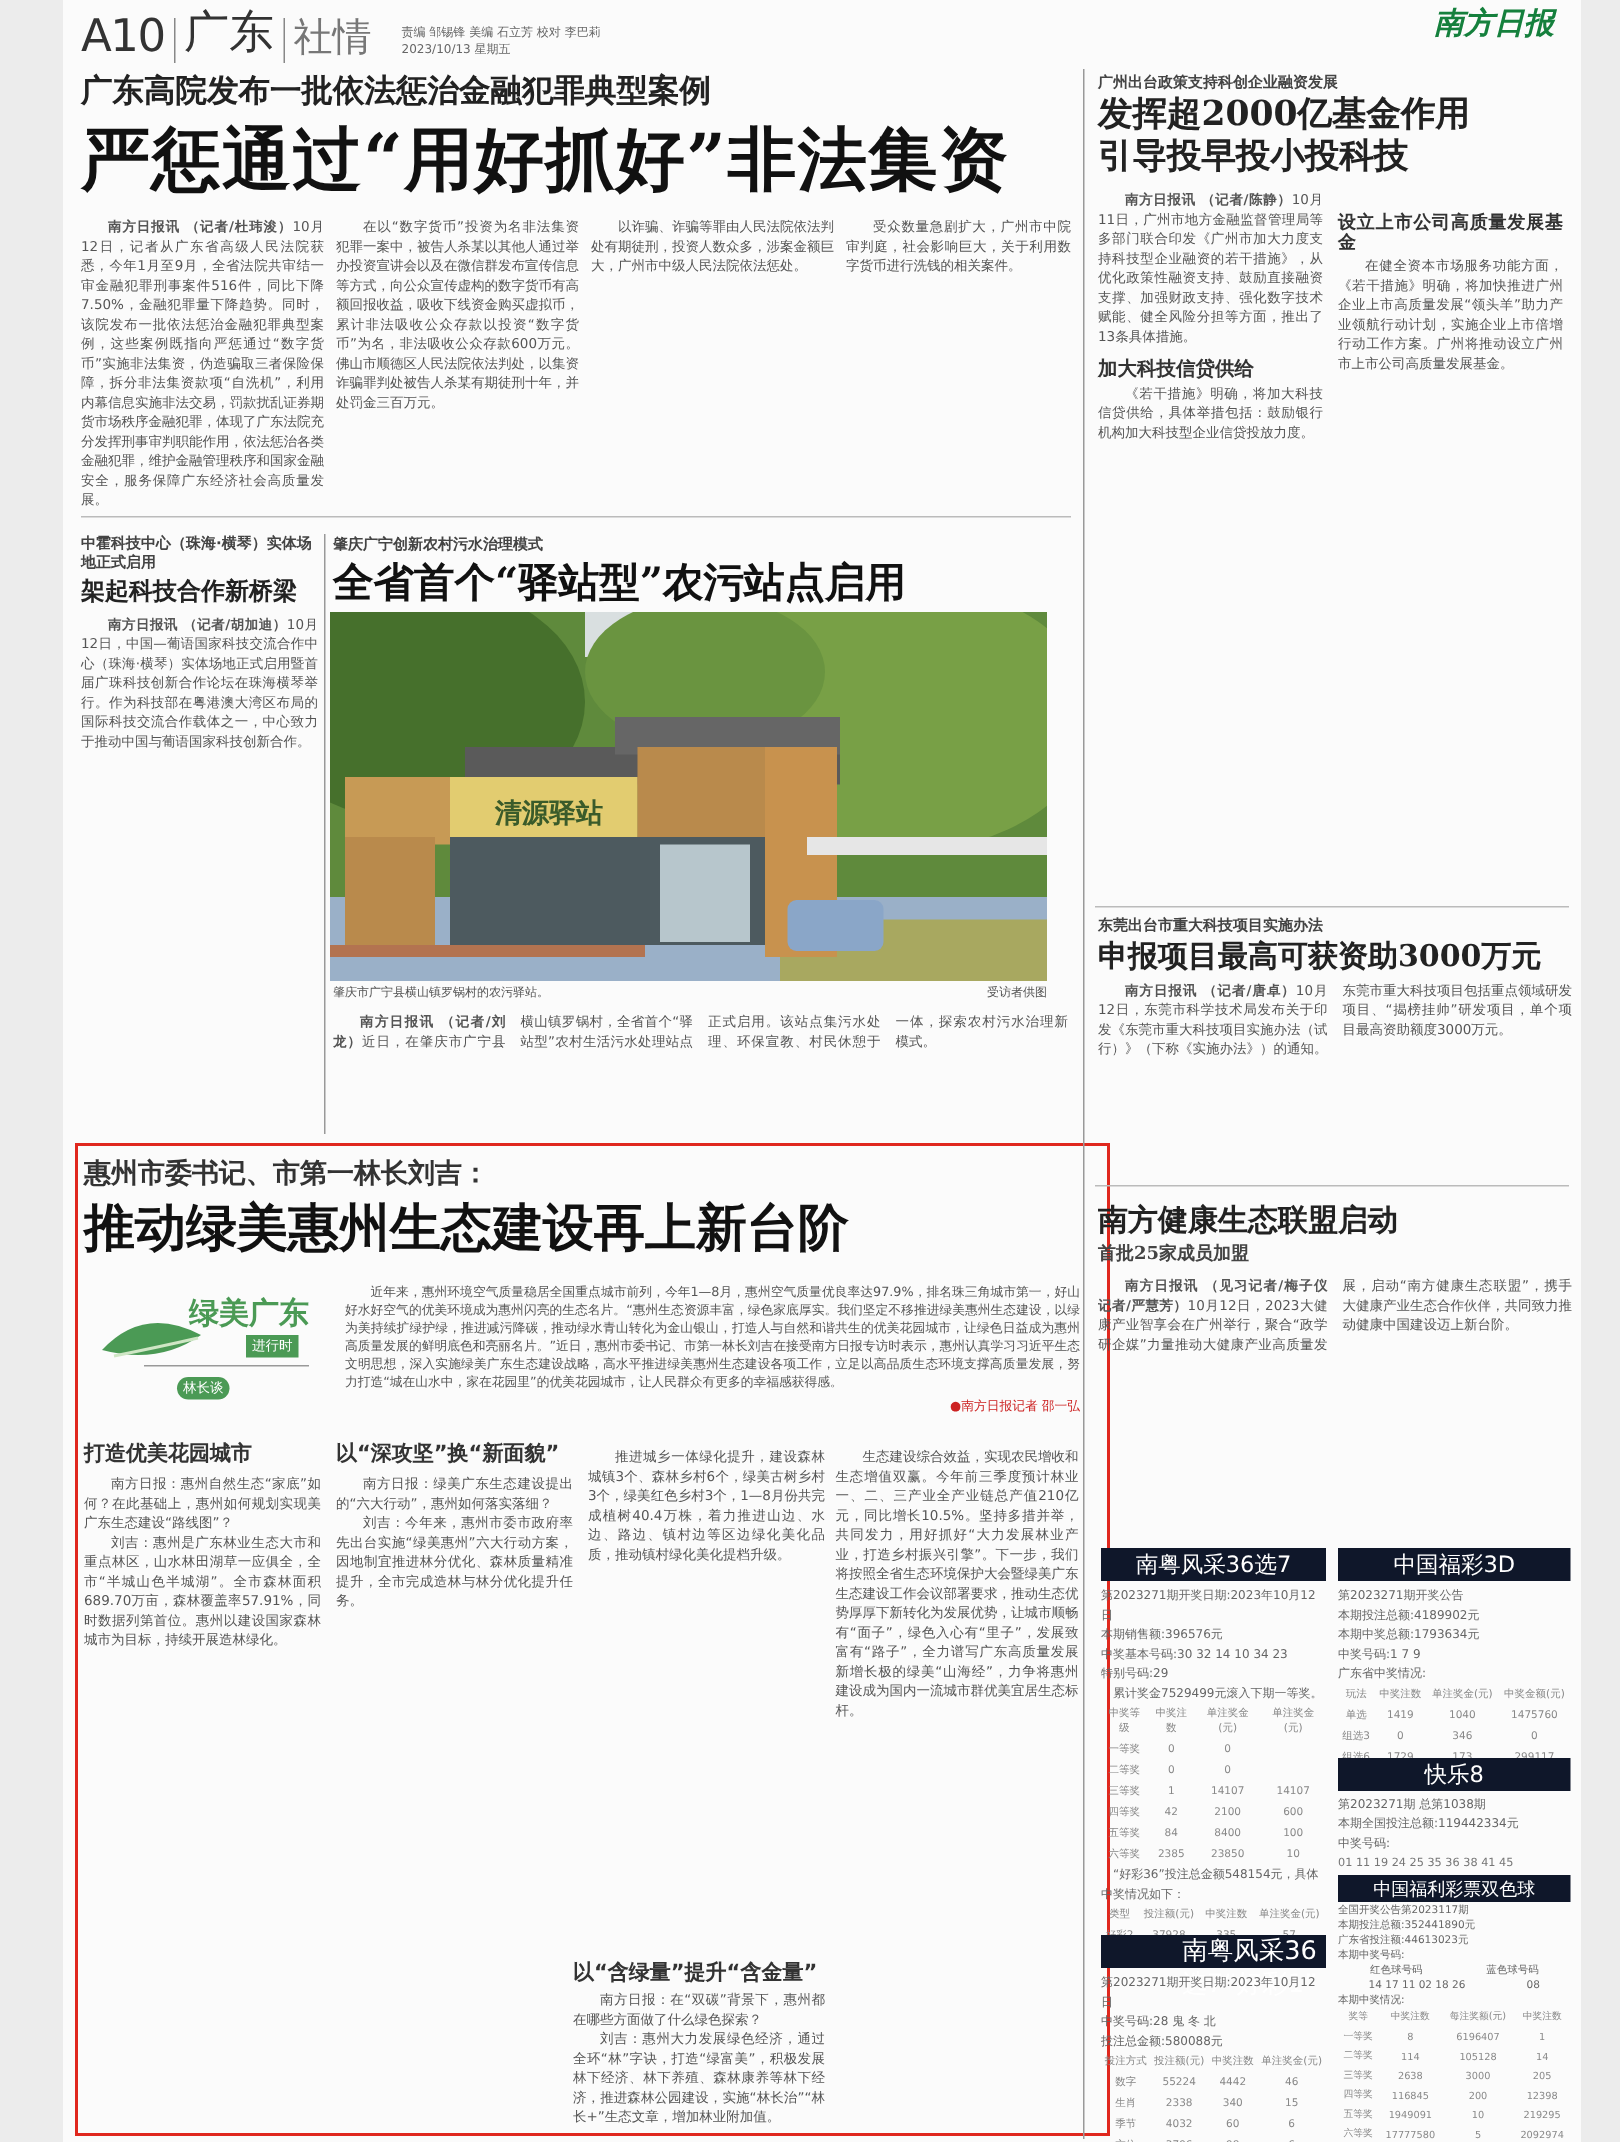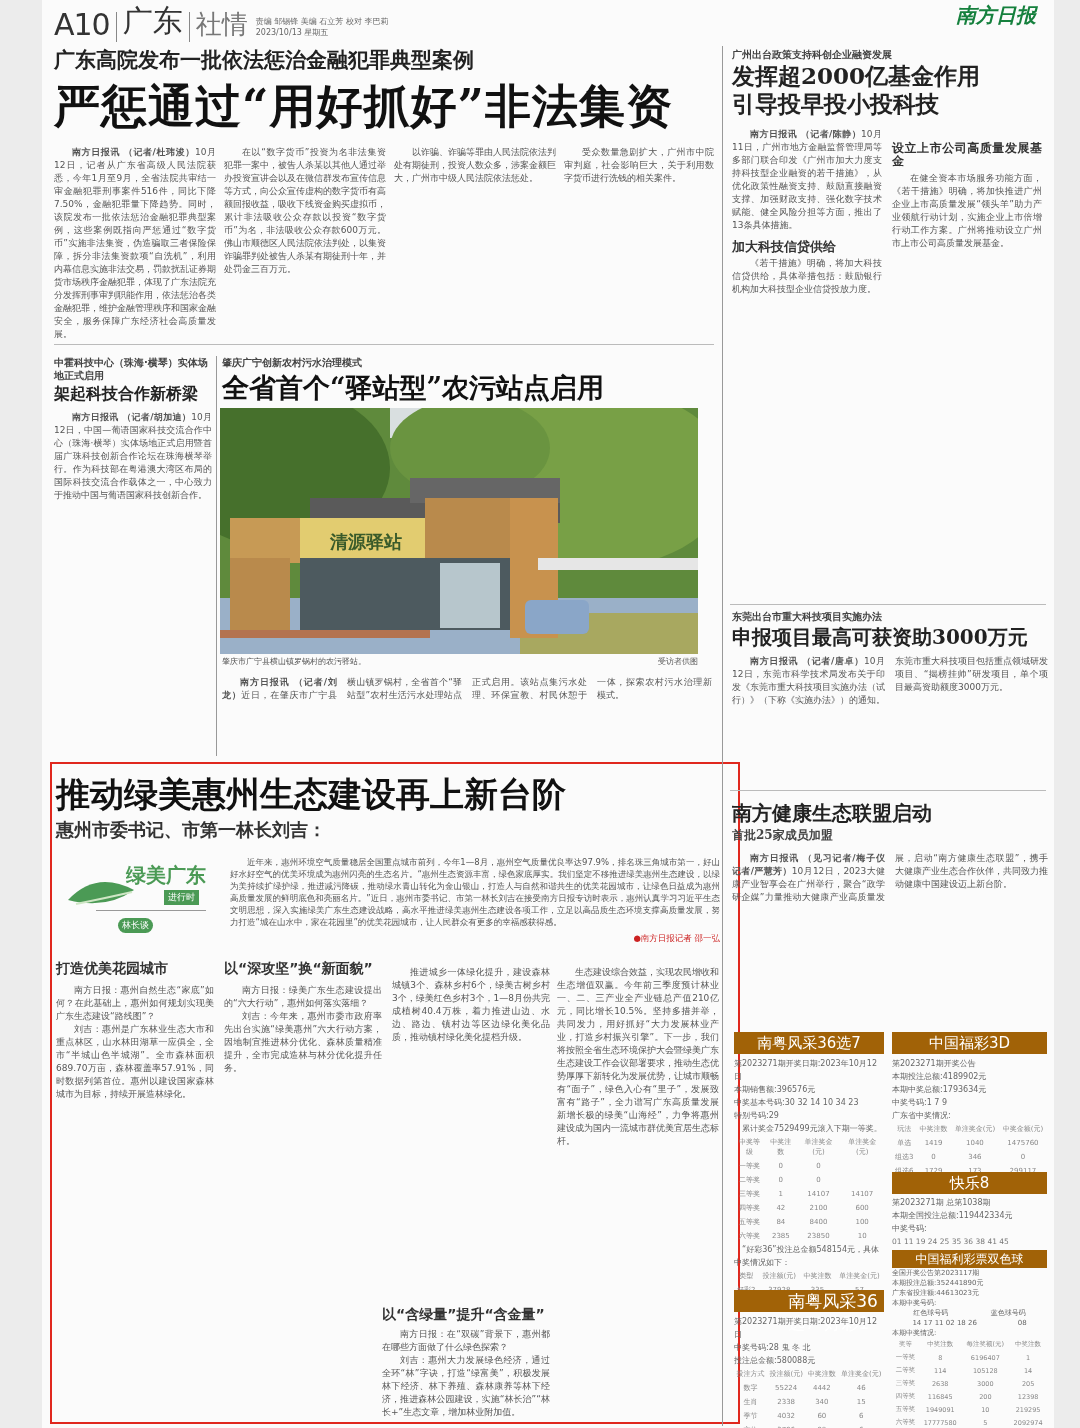--- a/index.html
+++ b/index.html
@@ -3,35 +3,35 @@
 <meta charset="utf-8">
 <style>
   * { box-sizing: border-box; margin: 0; padding: 0; }
   body { width: 1080px; height: 1428px; background: #ececec; font-family: "DejaVu Serif", serif; color: #222; overflow: hidden; position: relative; }
   .page { position: absolute; left: 42px; top: 0; width: 1012px; height: 1428px; background: #fbfbfb; }
   .masthead { position: absolute; left: 12px; top: 0; height: 42px; display: flex; align-items: flex-end; font-family: "DejaVu Sans", sans-serif; }
   .mh-page { font-size: 30px; color: #333; letter-spacing: -1px; }
   .mh-sep { width: 1px; height: 30px; background: #888; margin: 0 6px; }
   .mh-sec { font-size: 30px; color: #333; }
   .mh-sub { font-size: 26px; color: #777; }
-  .mh-meta { font-size: 8px; color: #666; margin-left: 8px; line-height: 11px; margin-bottom: 4px; }
+  .mh-meta { font-size: 8px; color: #666; margin-left: 20px; line-height: 11px; margin-bottom: 4px; }
   .logo { position: absolute; right: 18px; top: 2px; font-size: 20px; font-style: italic; font-weight: bold; color: #15803d; font-family: "DejaVu Serif", serif; }
   .kicker { font-size: 21px; color: #222; font-weight: bold; }
   .headline-xl { font-size: 46px; font-weight: bold; color: #111; letter-spacing: 1px; font-family: "DejaVu Serif", serif; }
   .blk { position: absolute; }
   .col-text { font-size: 9px; line-height: 13px; color: #555; text-align: justify; font-family: "DejaVu Sans", sans-serif; }
   .col-text p { text-indent: 2em; }
   .vline { position: absolute; width: 1px; background: #999; }
   .hline { position: absolute; height: 1px; background: #bbb; }
   .photo { position: absolute; overflow: hidden; }
   .photo svg { display: block; }
   .caption { font-size: 8px; color: #555; font-family: "DejaVu Sans", sans-serif; }
   .redbox { position: absolute; left: 8px; top: 762px; width: 690px; height: 662px; border: 2px solid #e0281e; }
   .subhead { font-size: 14px; font-weight: bold; color: #333; font-family: "DejaVu Sans", sans-serif; }
-  .lotto-bar { background: #a16207; color: #fff; font-family: "DejaVu Sans", sans-serif; font-size: 15px; text-align: center; height: 22px; line-height: 22px; }
+  .lotto-bar { background: #0f172a; color: #fff; font-family: "DejaVu Sans", sans-serif; font-size: 15px; text-align: center; height: 22px; line-height: 22px; }
   .lotto-line { font-size: 8px; color: #666; line-height: 13px; font-family: "DejaVu Sans", sans-serif; }
   .lotto-table { font-size: 7px; color: #888; font-family: "DejaVu Sans", sans-serif; width: 100%; border-collapse: collapse; }
   .lotto-table td { padding: 2px 2px; text-align: center; }
   .badge-green { display:inline-block; background:#4b9a55; color:#fff; font-size:9px; padding:1px 4px; }
 </style>
 </head>
 <body>
 
 <div class="page">
 
@@ -108,22 +108,22 @@
   <div class="blk caption" style="left:180px; top:656px; width:476px; display:flex; justify-content:space-between;">
     <span>肇庆市广宁县横山镇罗锅村的农污驿站。</span>
     <span>受访者供图</span>
   </div>
   <div class="blk col-text" style="left:180px; top:676px; width:490px; column-count:4; column-gap:10px; height:78px; overflow:hidden;">
     <p><b>南方日报讯 （记者/刘龙）</b><span>近日，在肇庆市广宁县横山镇罗锅村，全省首个“驿站型”农村生活污水处理站点正式启用。该站点集污水处理、环保宣教、村民休憩于一体，探索农村污水治理新模式。</span></p>
   </div>
 
   <div class="redbox"></div>
   <div class="blk" style="left:14px; top:770px; width:676px;">
+    <div style="font-size:18px; font-weight:bold; color:#333;">惠州市委书记、市第一林长刘吉：</div>
     <div style="font-size:34px; font-weight:bold; color:#111; margin-top:2px;">推动绿美惠州生态建设再上新台阶</div>
-    <div style="font-size:18px; font-weight:bold; color:#333;">惠州市委书记、市第一林长刘吉：</div>
   </div>
   <div class="blk" style="left:24px; top:862px; width:150px; height:80px;">
     <svg width="70" height="40" style="position:absolute; left:0; top:8px;">
       <path d="M2 30 Q30 0 68 20 Q40 40 2 30 Z" fill="#4b9a55"></path>
       <path d="M10 34 Q40 28 66 22" stroke="#cfe6c5" stroke-width="2" fill="none"></path>
     </svg>
     <div style="position:absolute; left:60px; top:0; font-size:20px; font-weight:bold; color:#4b9a55;">绿美广东</div>
     <div class="badge-green" style="position:absolute; left:98px; top:28px;">进行时</div>
     <div style="position:absolute; left:30px; top:48px; width:110px; height:1px; background:#999;"></div>
     <div class="badge-green" style="position:absolute; left:52px; top:56px; border-radius:8px;">林长谈</div>

